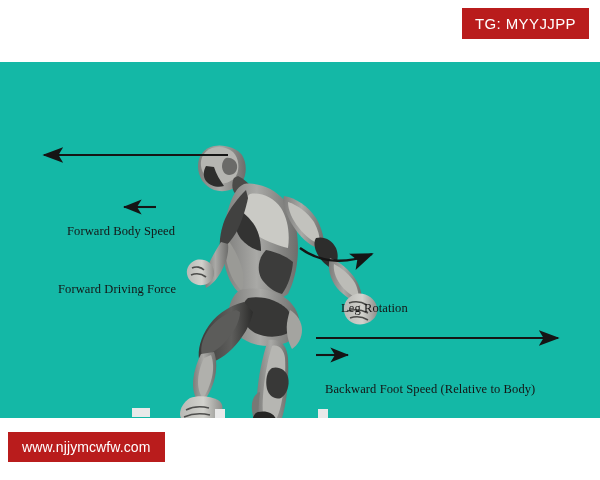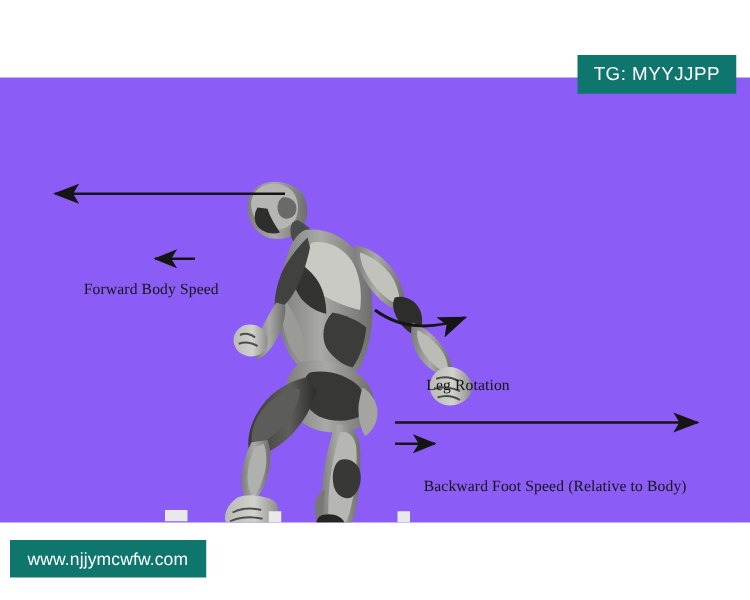--- a/index.html
+++ b/index.html
@@ -24,21 +24,21 @@
     background: #ffffff;
   }
 
   
   .figure-panel {
     position: absolute;
     left: 0;
     top: 62px;
     width: 600px;
     height: 356px;
-    background: #8b5cf6;
+    background: #14b8a6;
     overflow: hidden;
   }
 
   .figure-svg {
     position: absolute;
     left: 0; top: 0;
     width: 600px;
     height: 356px;
     display: block;
   }
@@ -51,31 +51,30 @@
     font-size: 12.5px;
     line-height: 15px;
     white-space: nowrap;
     letter-spacing: 0.1px;
   }
 
   .label-forward-body-speed { left: 67px;  top: 162px; }
   .label-leg-rotation       { left: 341px; top: 222px; margin-top: 17px; }
   .label-fdf-line1          { left: 58px;  top: 220px; }
   .label-fdf-line2          { left: 51px;  top: 236px; }
-  .label-bfs-body           { left: 339px; top: 320px; }
+  .label-bfs-body           { left: 325px; top: 320px; }
 
   
   .badge {
     position: absolute;
-    background: #0f766e;
+    background: #b91c1c;
     color: #ffffff;
     font-family: "Liberation Sans", "DejaVu Sans", sans-serif;
     display: flex;
     align-items: center;
-    margin-top: 36px;
   }
   .badge-tag {
     right: 11px;
     top: 8px;
     height: 31px;
     padding: 0 13px;
     font-size: 15px;
     letter-spacing: 0.4px;
   }
   .badge-url {
@@ -248,20 +247,21 @@
 
       <path d="M300,186 C324,204 352,200 372,192" stroke="#151515" stroke-width="2.3" fill="none" marker-end="url(#ah)"></path>
 
       <line x1="316" y1="276" x2="558" y2="276" stroke="#151515" stroke-width="2.1" marker-end="url(#ah)"></line>
 
       <line x1="316" y1="293" x2="348" y2="293" stroke="#151515" stroke-width="2.1" marker-end="url(#ahs)"></line>
     </svg>
 
     <div class="label label-forward-body-speed">Forward Body Speed</div>
 
+    <div class="label label-fdf-line1">Forward Driving Force</div>
 
 
     <div class="label label-leg-rotation">Leg Rotation</div>
 
     <div class="label label-bfs-body">Backward Foot Speed (Relative to Body)</div>
 
     <div class="speck" style="left:132px; top:346px; width:18px; height:9px;"></div>
     <div class="speck" style="left:215px; top:347px; width:10px; height:9px;"></div>
     <div class="speck" style="left:318px; top:347px; width:10px; height:9px;"></div>
   </div>

